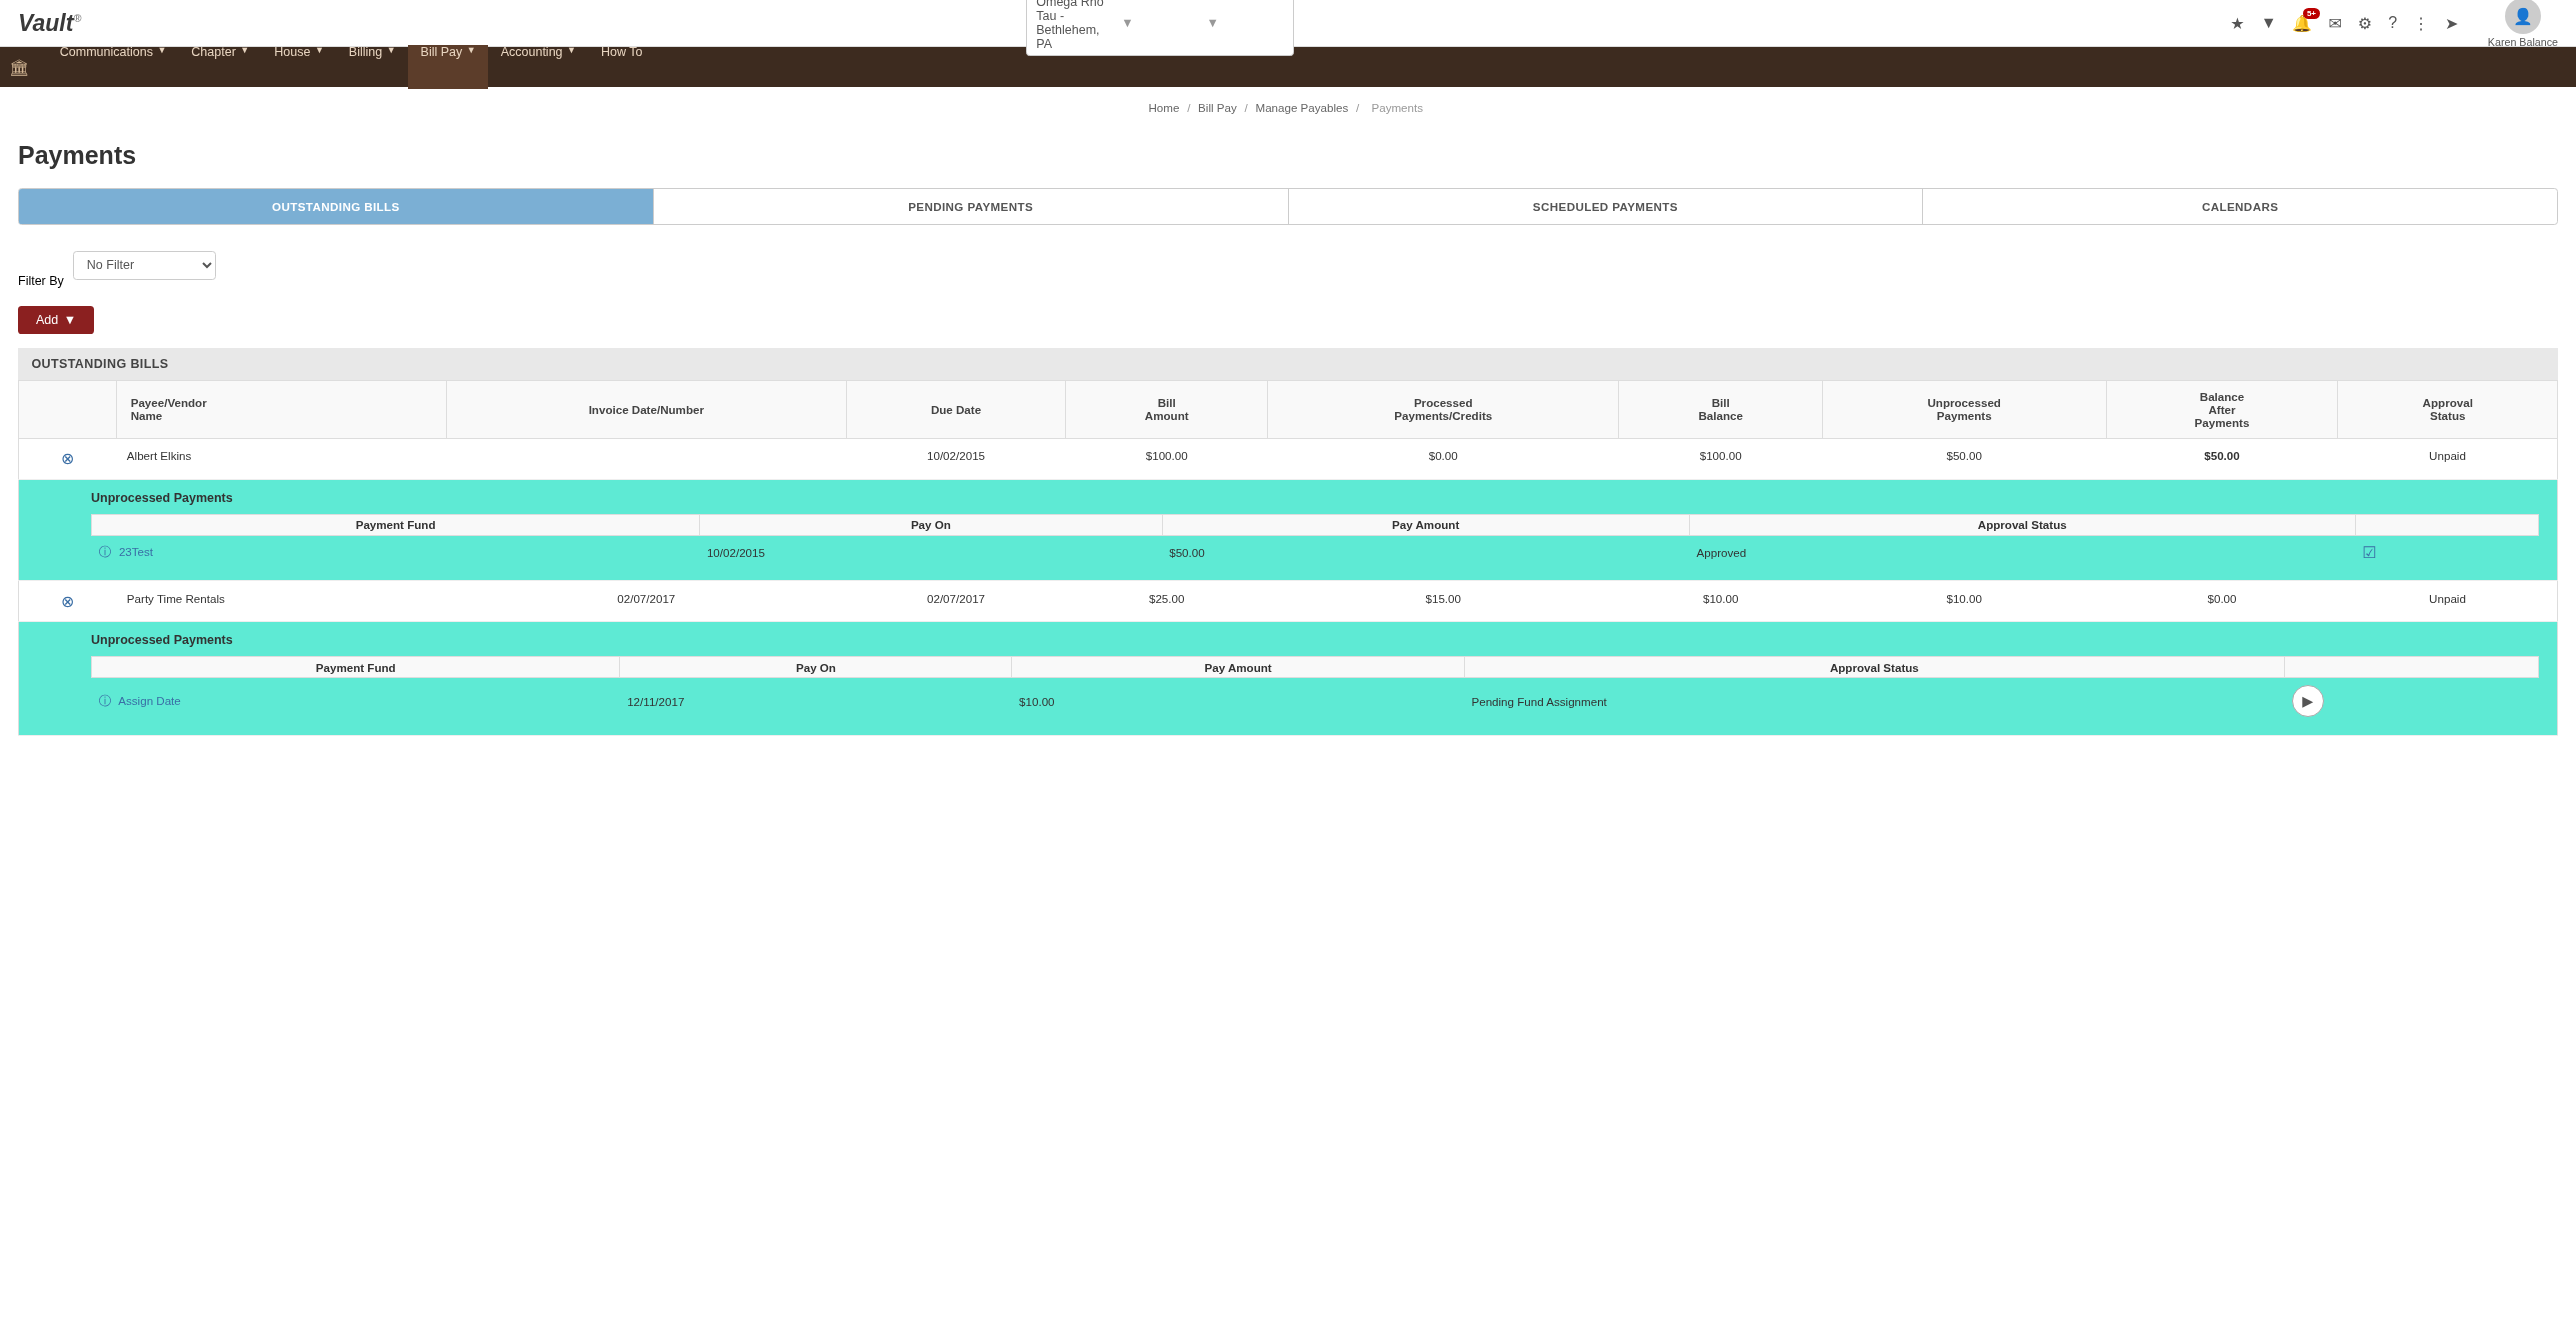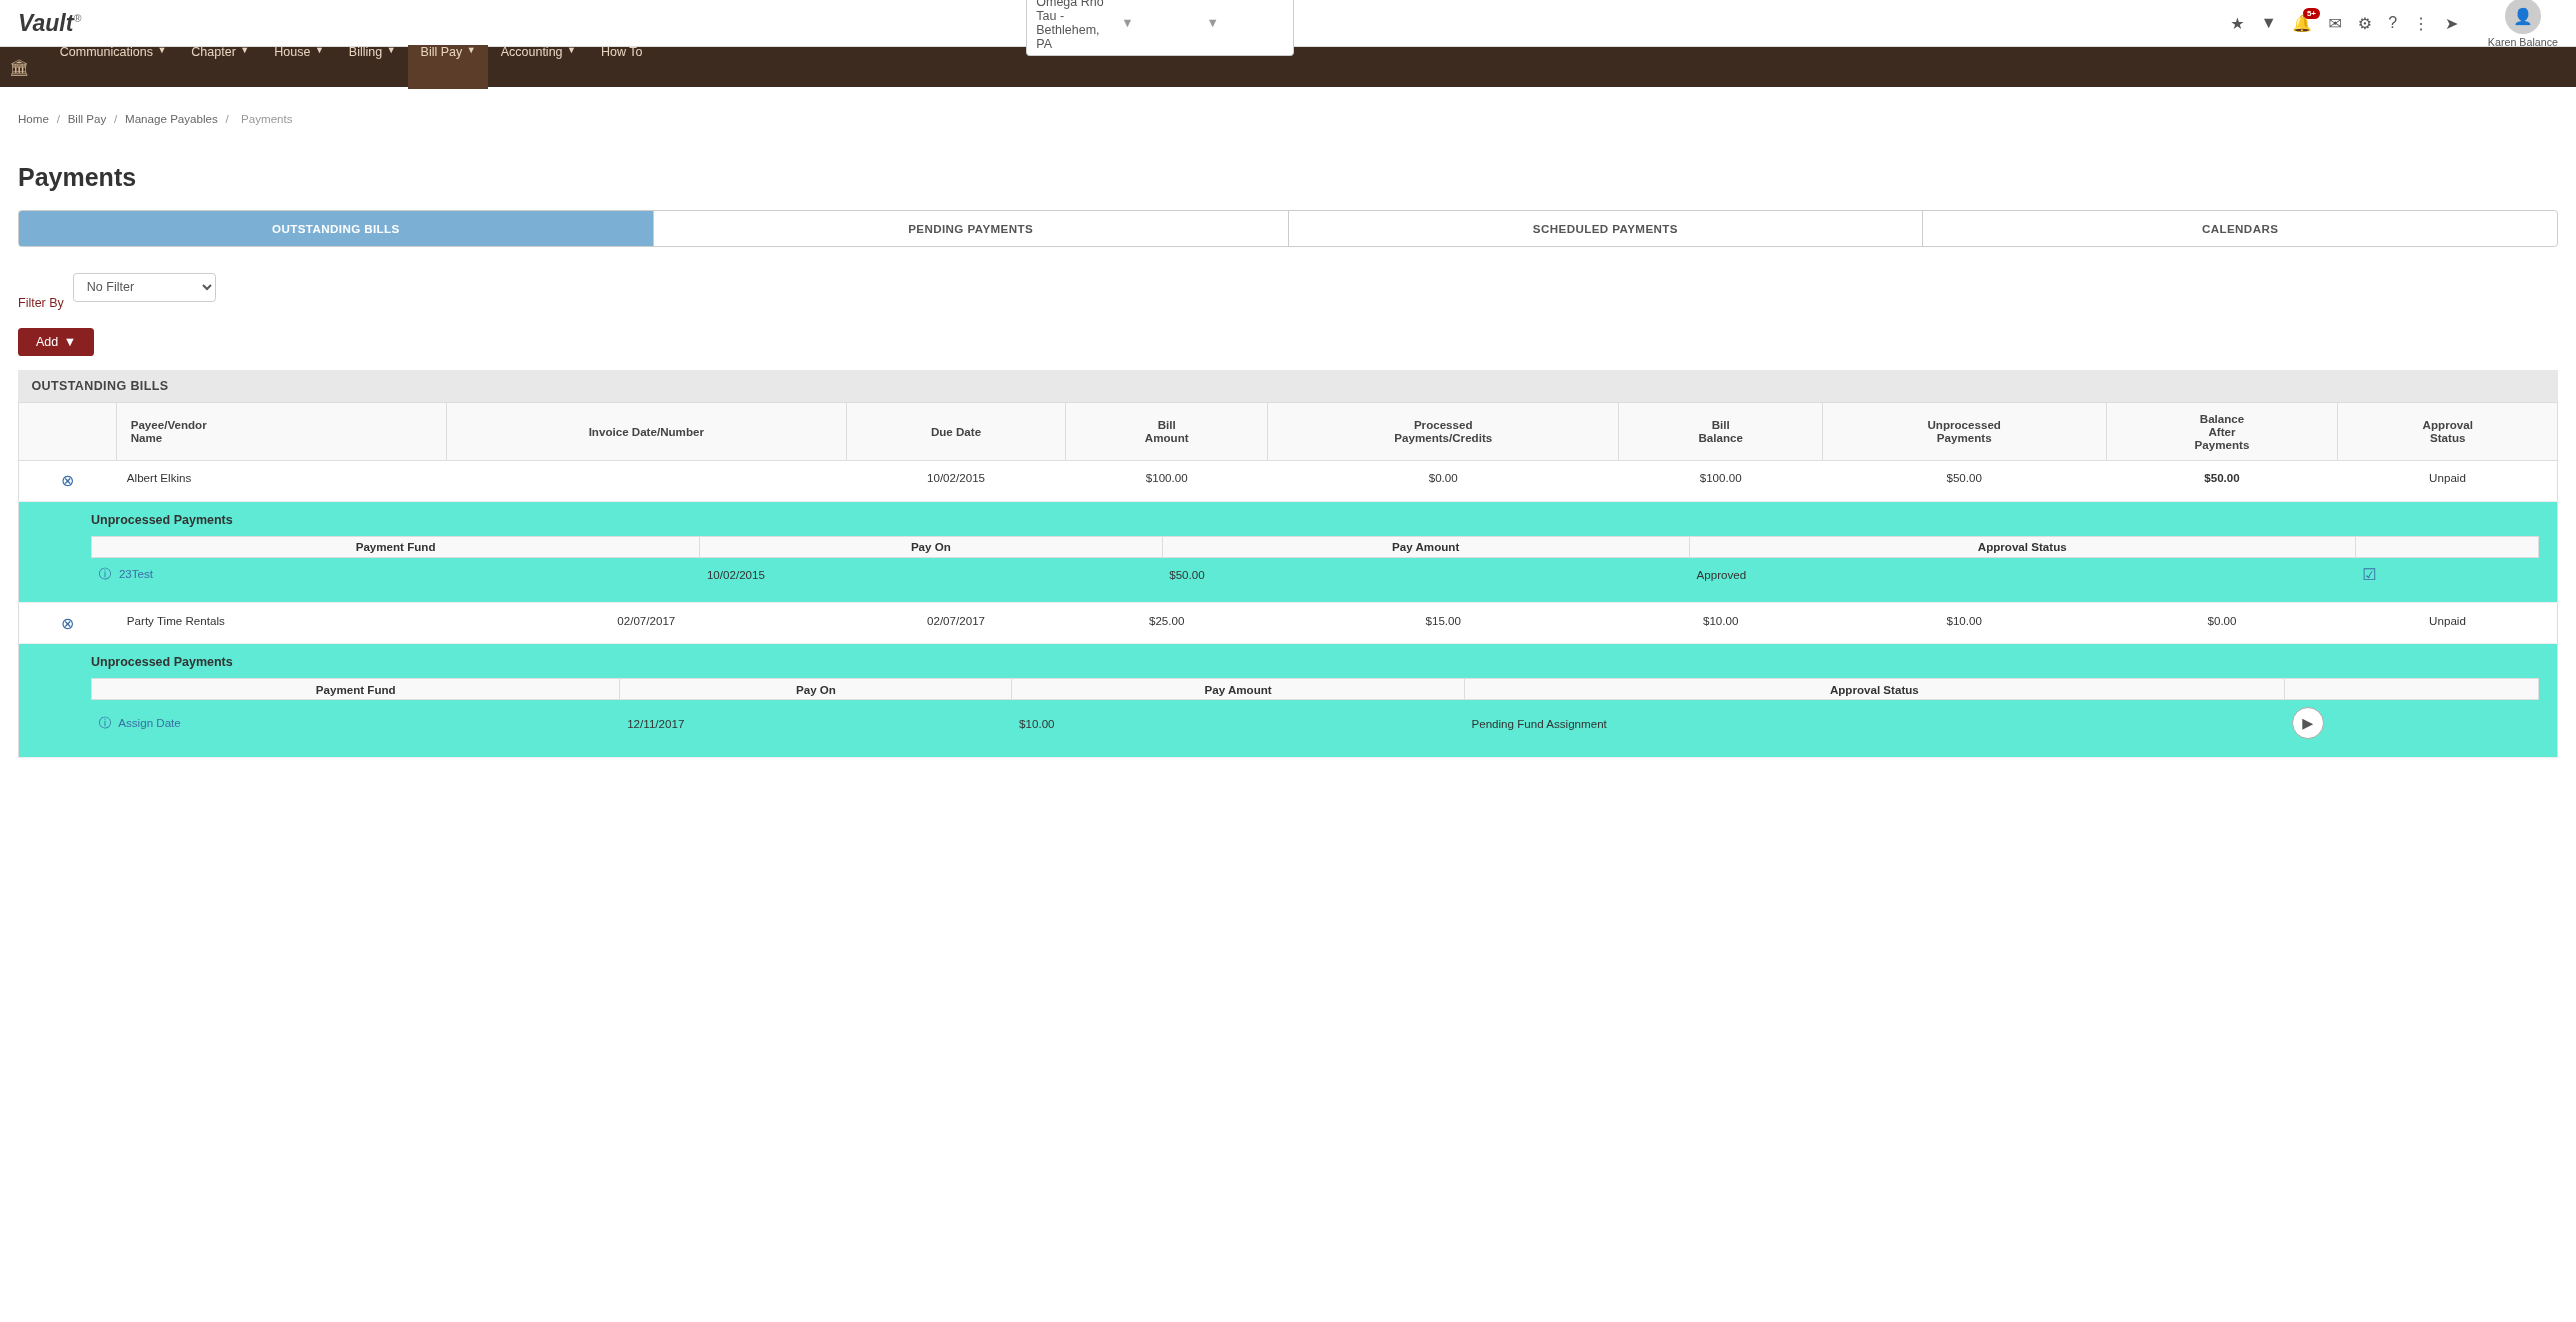--- a/index.html
+++ b/index.html
@@ -93,23 +93,24 @@
       display: flex;
       cursor: pointer;
       position: relative;
       white-space: nowrap;
     }
     .nav-item.active { background: #5c3d2a; }
     .nav-item .chevron { margin-left: 4.5px; font-size: 9px; }
 
     
     .breadcrumb {
-      padding: 25px 18px;
+      padding: 14px 18px;
       font-size: 11.6px;
       color: #666;
+      text-align: center;
     }
     .breadcrumb a { color: #666; text-decoration: none; }
     .breadcrumb span { color: #999; margin: 0 4.5px; }
 
     
     .main-content { padding: 13.4px 18px; }
     .page-title { font-size: 25px; font-weight: bold; color: #333; margin-bottom: 18px; }
 
     
     .tabs {
@@ -133,21 +134,21 @@
     .tab:last-child { border-right: none; }
     .tab.active { background: #7bafd4; color: #fff; }
 
     
     .filter-bar {
       display: flex;
       align-items: center;
       margin-bottom: 18px;
       gap: 9px;
     }
-    .filter-label { font-size: 12.5px; color: #7f1d1d; margin-top: 31px; }
+    .filter-label { font-size: 12.5px; color: #000000; margin-top: 31px; }
     .filter-select {
       border: 0.9px solid #ccc;
       border-radius: 3.6px;
       padding: 5.4px 27px 5.4px 9px;
       font-size: 12.5px;
       color: #555;
       background: #fff;
       cursor: pointer;
       min-width: 143px;
     }

